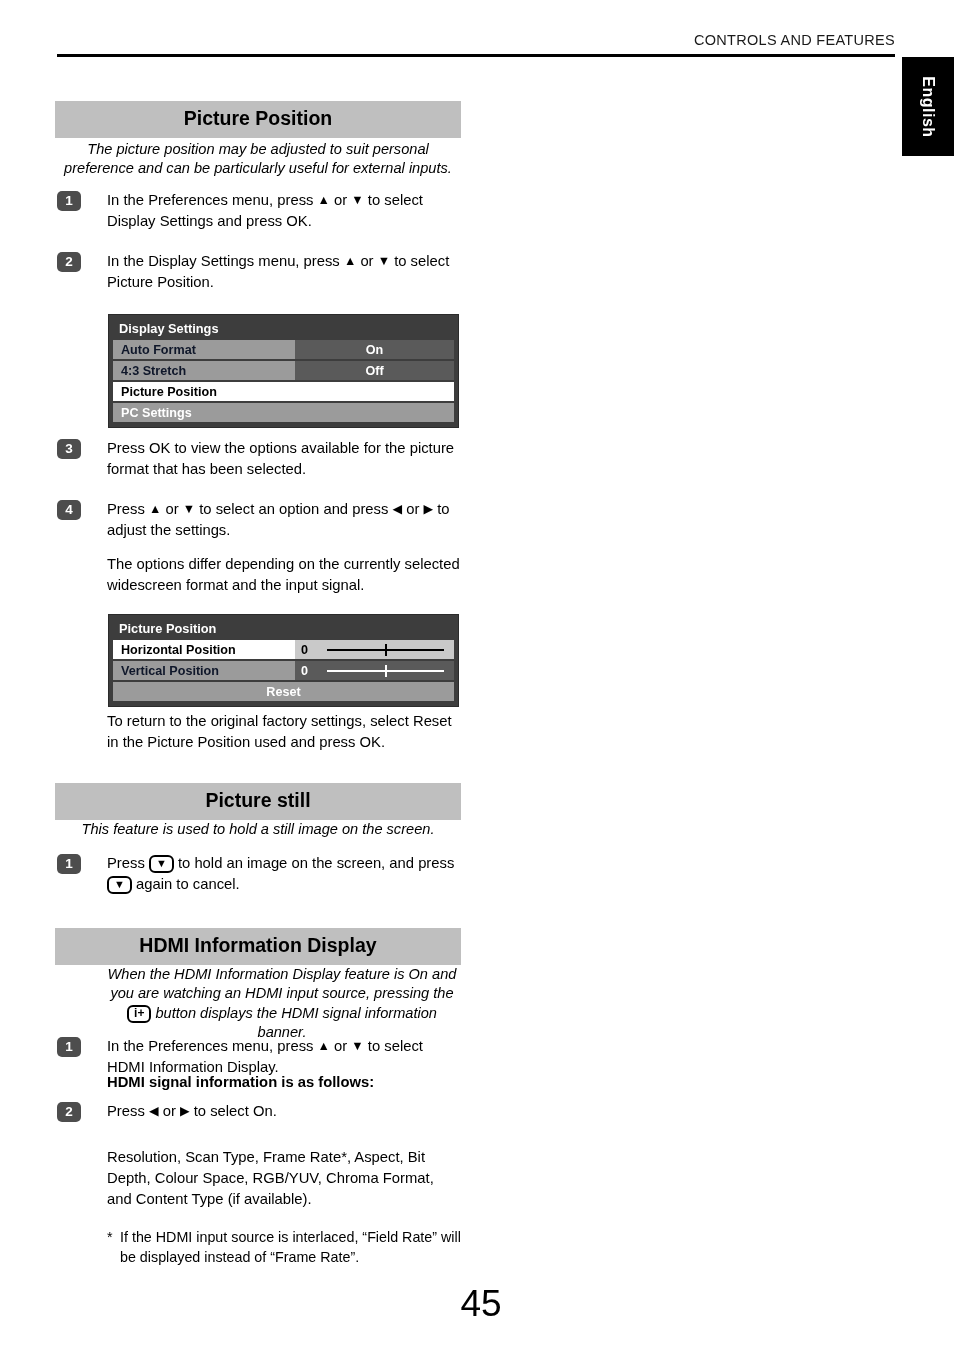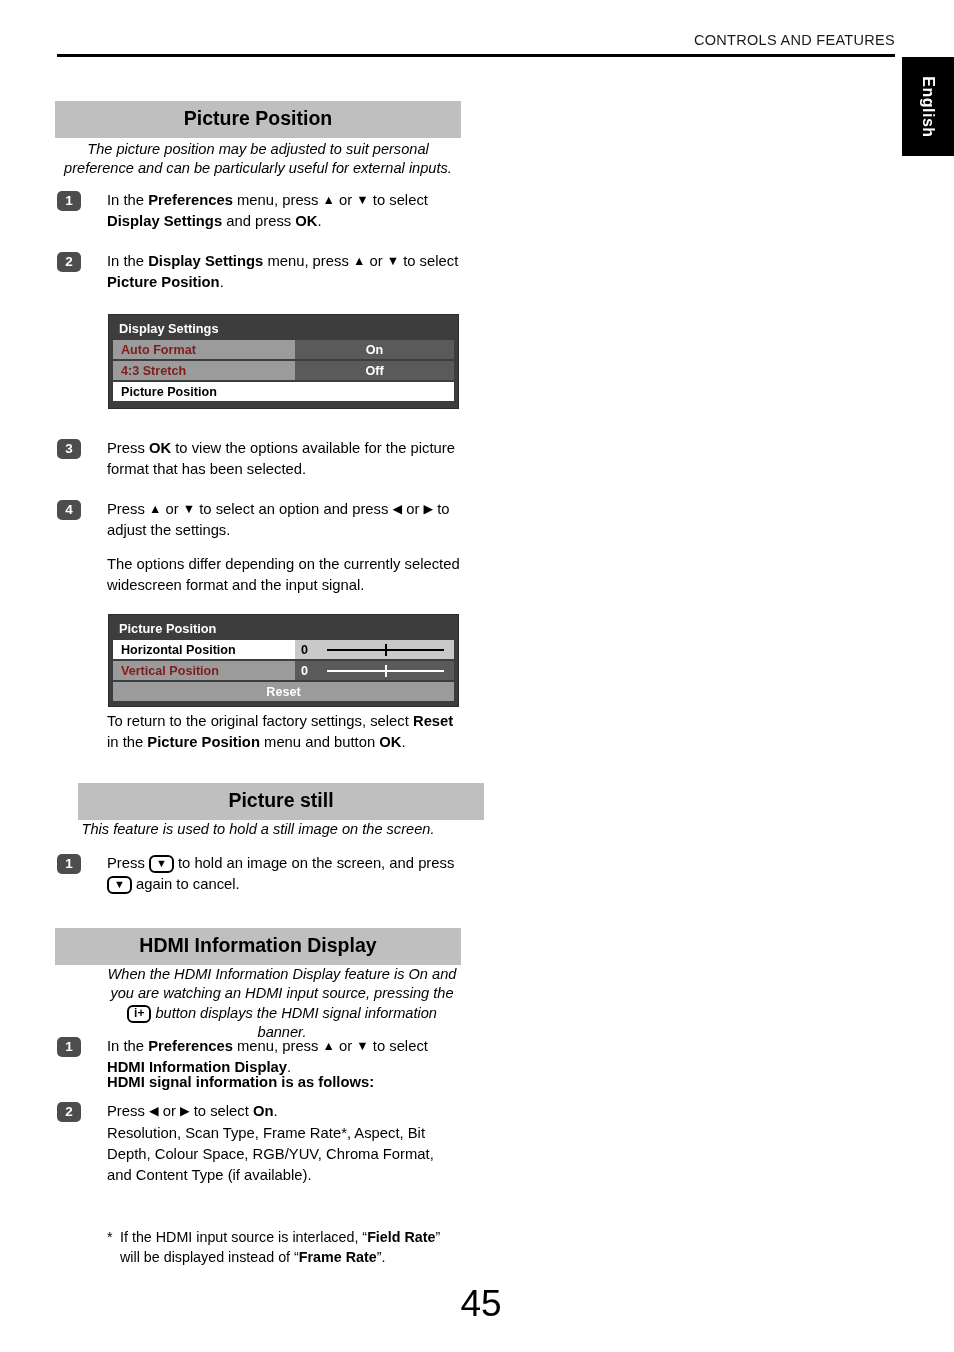--- a/index.html
+++ b/index.html
@@ -67,21 +67,21 @@
     width: 24px; height: 20px; border-radius: 5px;
     background: #4d4d4d; color: #fff;
     font-weight: bold; font-size: 13.5px;
     display: flex; align-items: center; justify-content: center;
     line-height: 1;
   }
   .body, .para {
     font-size: 14.8px; line-height: 1.42; color: #000;
   }
   .para { padding-left: 52px; }
-  .b { font-weight: bold; margin-top: 8px; }
+  .b { font-weight: normal; margin-top: 8px; }
   .arrow { font-size: 12.5px; line-height: 1; vertical-align: 1px; }
 
   
   .keycap {
     display: inline-block;
     border: 2px solid #000; border-radius: 6px;
     padding: 0px 5px 1px 5px;
     font-size: 11px; line-height: 13px;
     font-weight: bold;
     vertical-align: 1px;
@@ -104,21 +104,21 @@
   .osd-row { display: flex; height: 19px; margin-bottom: 2px; }
   .osd-row:last-child { margin-bottom: 0; }
   .osd-label {
     flex: 0 0 182px; display: flex; align-items: center;
     padding-left: 8px; font-weight: bold;
   }
   .osd-value {
     flex: 1; display: flex; align-items: center; justify-content: center;
     font-weight: bold;
   }
-  .lbl-gray  { background: #9b9b9b; color: #7f1d1d; }
+  .lbl-gray  { background: #9b9b9b; color: #0f172a; }
   .lbl-white { background: #ffffff; color: #000000; }
   .val-dark  { background: #5a5a5a; color: #ffffff; }
   .val-light { background: #c9c9c9; color: #000000; }
   .row-full-gray {
     background: #9b9b9b; color: #fff; font-weight: bold;
     display: flex; align-items: center; padding-left: 8px;
     height: 19px;
   }
   .row-full-white {
     background: #ffffff; color: #000; font-weight: bold;
@@ -210,20 +210,21 @@
         <div class="osd-value val-dark">On</div>
       </div>
 
       <div class="osd-row">
         <div class="osd-label lbl-gray">4:3 Stretch</div>
         <div class="osd-value val-dark">Off</div>
       </div>
 
       <div class="row-full-white" style="margin-bottom:2px;">Picture Position</div>
 
+      <div class="row-full-gray">PC Settings</div>
     </div>
   </div>
 
   <div class="col" style="top:438px;">
     <div class="step">
       <div class="badge">3</div>
       <div class="body">
         <span>Press </span><span class="b">OK</span><span> to view the options available for the picture format that has been selected.</span>
       </div>
     </div>
@@ -269,25 +270,25 @@
           </div>
         </div>
       </div>
 
       <div class="row-center-gray">Reset</div>
     </div>
   </div>
 
   <div class="col" style="top:711px;">
     <div class="para">
-      <span>To return to the original factory settings, select </span><span class="b">Reset</span><span> in the </span><span class="b">Picture Position</span><span> menu and button </span><span class="b">OK</span><span>.</span>
-    </div>
-  </div>
-
-  <div class="col" style="top:783px;margin-left:23px;">
+      <span>To return to the original factory settings, select </span><span class="b">Reset</span><span> in the </span><span class="b">Picture Position</span><span> used and press </span><span class="b">OK</span><span>.</span>
+    </div>
+  </div>
+
+  <div class="col" style="top:783px;">
     <div class="secbar">Picture still</div>
   </div>
 
   <div class="col" style="top:820px;">
     <div class="intro">This feature is used to hold a still image on the screen.</div>
   </div>
 
   <div class="col" style="top:853px;">
     <div class="step">
       <div class="badge">1</div>
@@ -322,21 +323,21 @@
       <div class="body">
         <span>Press </span><span class="arrow">◀</span><span> or </span><span class="arrow">▶</span><span> to select </span><span class="b">On</span><span>.</span>
       </div>
     </div>
   </div>
 
   <div class="col" style="top:1072px;font-weight:bold;">
     <div class="para">HDMI signal information is as follows:</div>
   </div>
 
-  <div class="col" style="top:1123px;">
+  <div class="col" style="top:1147px;">
     <div class="para">Resolution, Scan Type, Frame Rate*, Aspect, Bit Depth, Colour Space, RGB/YUV, Chroma Format, and Content Type (if available).</div>
   </div>
 
   <div class="col" style="top:1228px;">
     <div class="footnote">
       <span class="star">*</span>
       <div class="ftext">
         <span>If the HDMI input source is interlaced, “</span><span class="b">Field Rate</span><span>” will be displayed instead of “</span><span class="b">Frame Rate</span><span>”.</span>
       </div>
     </div>

